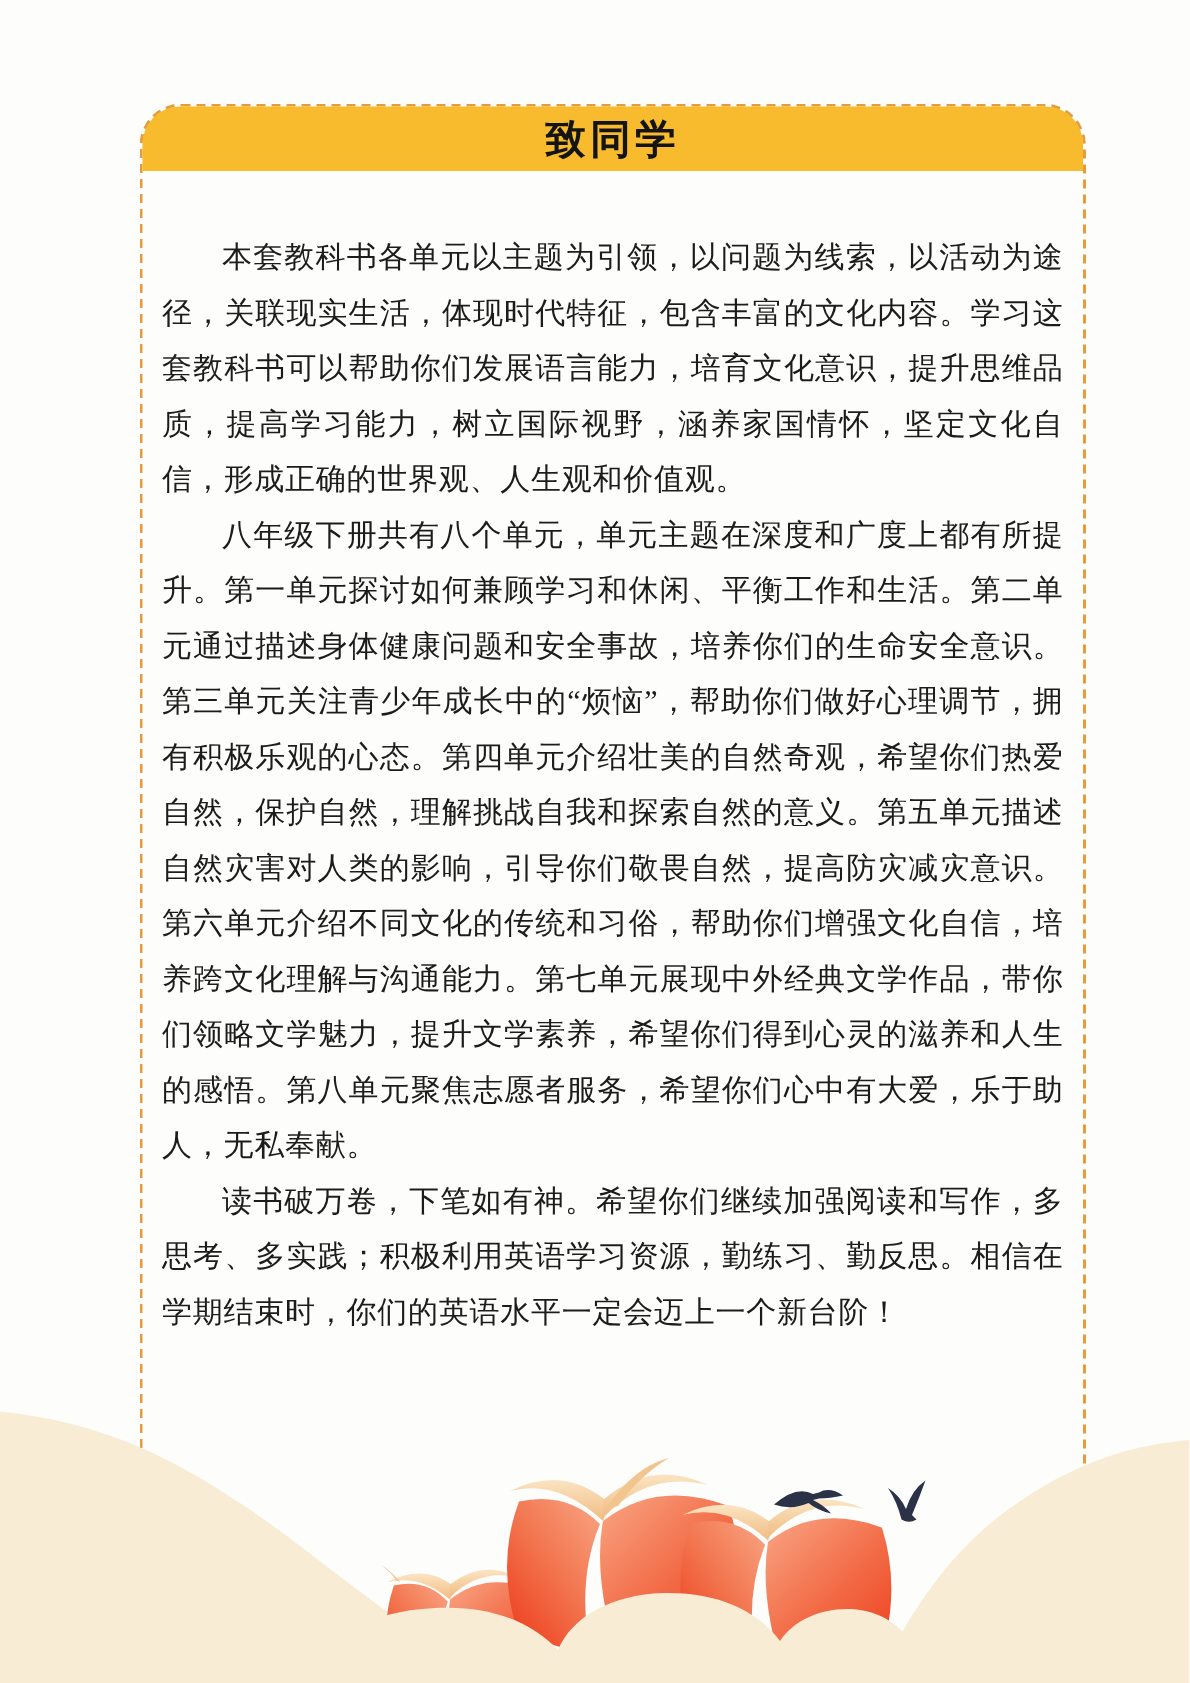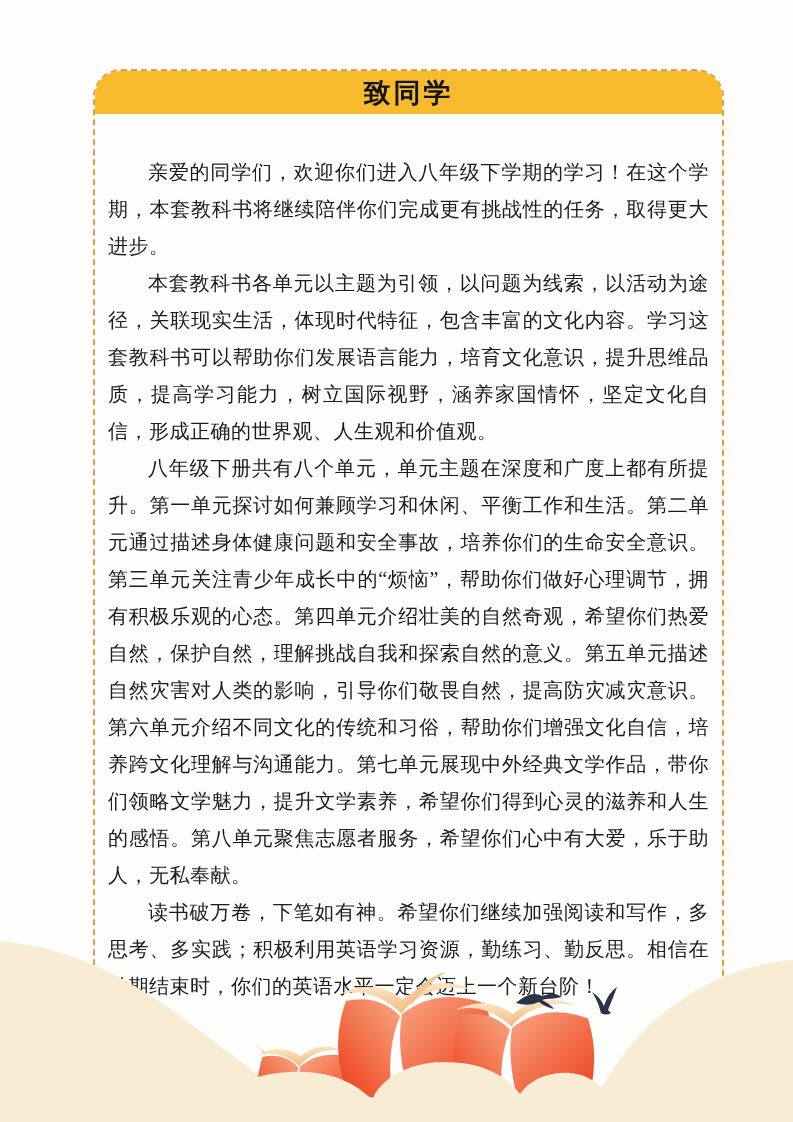--- a/index.html
+++ b/index.html
@@ -54,21 +54,20 @@
   }
 </style>
 </head>
 <body>
 
 <div class="content-box">
   <div class="banner">
     <span class="banner-title">致同学</span>
   </div>
   <div class="text-area">
-    <p>亲爱的同学们，欢迎你们进入八年级下学期的学习！在这个学期，本套教科书将继续陪伴你们完成更有挑战性的任务，取得更大进步。</p>
     <p>本套教科书各单元以主题为引领，以问题为线索，以活动为途径，关联现实生活，体现时代特征，包含丰富的文化内容。学习这套教科书可以帮助你们发展语言能力，培育文化意识，提升思维品质，提高学习能力，树立国际视野，涵养家国情怀，坚定文化自信，形成正确的世界观、人生观和价值观。</p>
     <p>八年级下册共有八个单元，单元主题在深度和广度上都有所提升。第一单元探讨如何兼顾学习和休闲、平衡工作和生活。第二单元通过描述身体健康问题和安全事故，培养你们的生命安全意识。第三单元关注青少年成长中的“烦恼”，帮助你们做好心理调节，拥有积极乐观的心态。第四单元介绍壮美的自然奇观，希望你们热爱自然，保护自然，理解挑战自我和探索自然的意义。第五单元描述自然灾害对人类的影响，引导你们敬畏自然，提高防灾减灾意识。第六单元介绍不同文化的传统和习俗，帮助你们增强文化自信，培养跨文化理解与沟通能力。第七单元展现中外经典文学作品，带你们领略文学魅力，提升文学素养，希望你们得到心灵的滋养和人生的感悟。第八单元聚焦志愿者服务，希望你们心中有大爱，乐于助人，无私奉献。</p>
     <p>读书破万卷，下笔如有神。希望你们继续加强阅读和写作，多思考、多实践；积极利用英语学习资源，勤练习、勤反思。相信在学期结束时，你们的英语水平一定会迈上一个新台阶！</p>
   </div>
 </div>
 
 <svg class="bottom-decor" viewBox="0 922 793 200" preserveAspectRatio="none">
   <defs>
     <linearGradient id="redGradR" x1="0" y1="0" x2="0.7" y2="1">
       <stop offset="0" stop-color="#F9A584"></stop>

